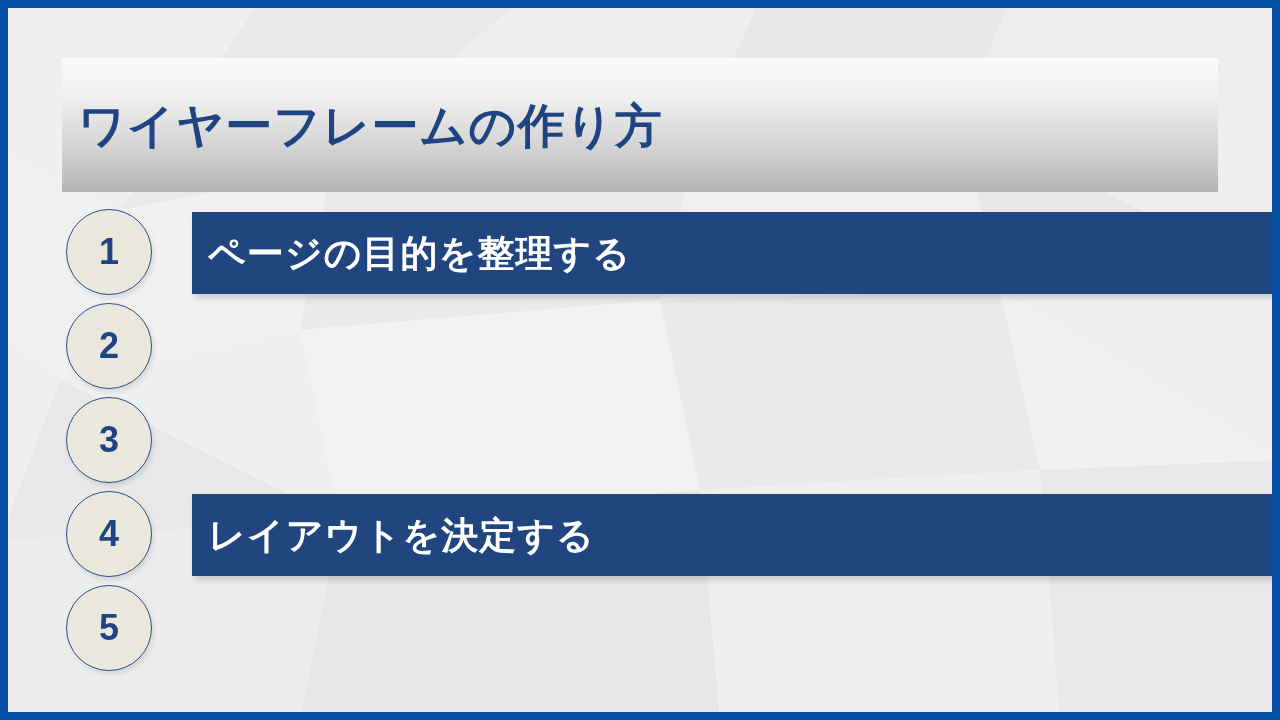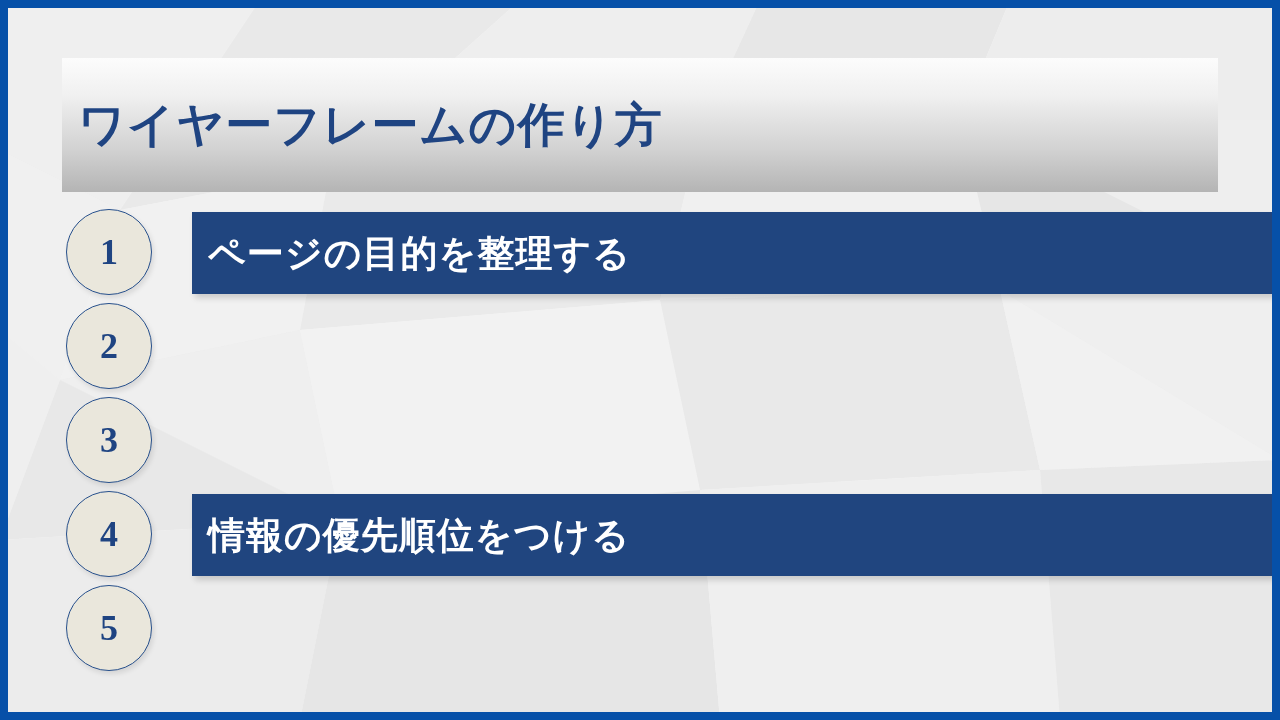--- a/index.html
+++ b/index.html
@@ -8,21 +8,21 @@
     padding: 0;
     background: #555;
   }
   #slide {
     position: relative;
     width: 1280px;
     height: 720px;
     overflow: hidden;
     box-sizing: border-box;
     background: #ffffff;
-    font-family: Liberation Serif, serif;
+    font-family: Liberation Sans, sans-serif;
   }
 
   
   .bg-poly {
     position: absolute;
     inset: 0;
     width: 100%;
     height: 100%;
     z-index: 0;
   }
@@ -172,21 +172,21 @@
       <div class="step-circle">
         <span class="step-number">3</span>
       </div>
     </div>
 
     <div class="step-row">
       <div class="step-circle">
         <span class="step-number">4</span>
       </div>
       <div class="step-bar">
-        <span class="step-label">情報の優先順位をつける</span>
+        <span class="step-label">レイアウトを決定する</span>
       </div>
     </div>
 
     <div class="step-row">
       <div class="step-circle">
         <span class="step-number">5</span>
       </div>
     </div>
 
   </div>

